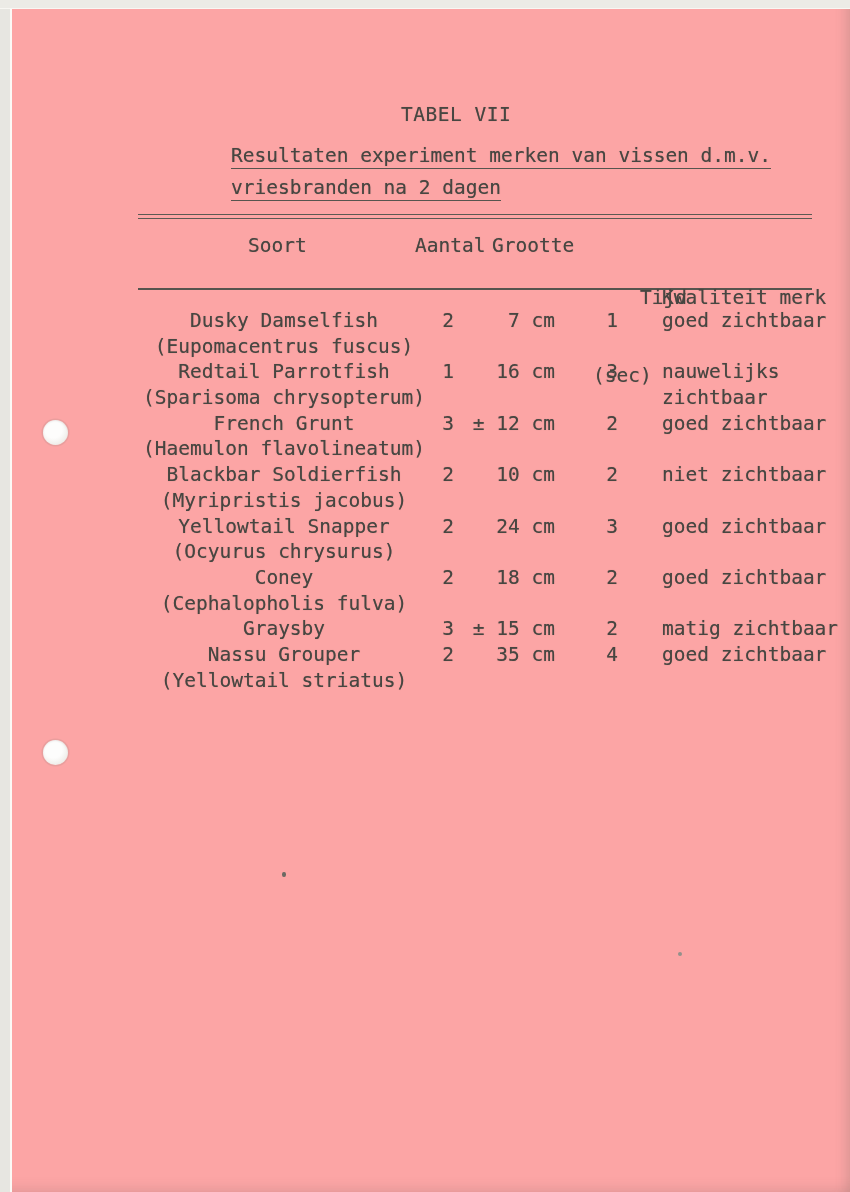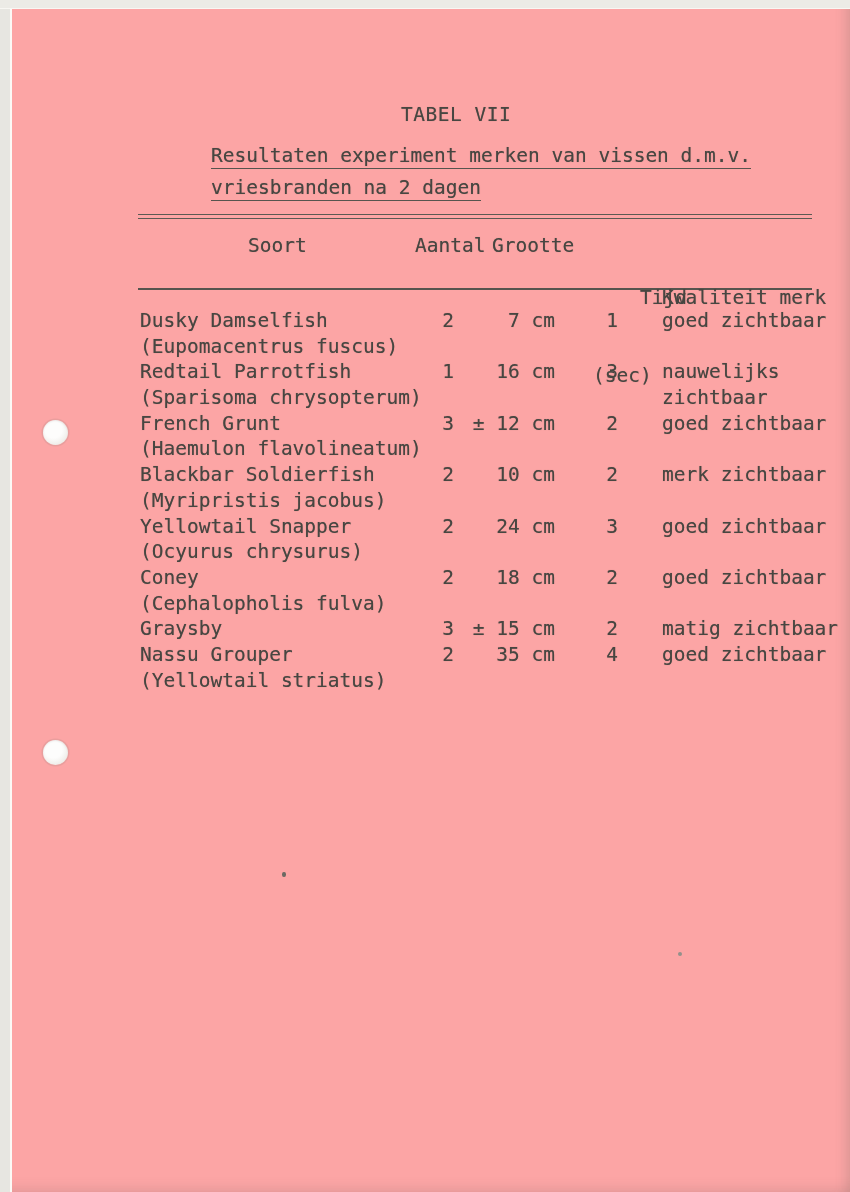--- a/index.html
+++ b/index.html
@@ -45,20 +45,21 @@
     letter-spacing: 0.5px;
   }
 
   .subtitle { position: absolute; left: 211px; top: 144px; }
   .sub-line { display: block; margin-bottom: 7px; }
   .sub-line > span {
     display: inline-block;
     line-height: 21px;
     padding-bottom: 2px;
     border-bottom: 1.7px solid #56544e;
+    margin-left: 20px;
   }
 
   .tbl { position: absolute; left: 138px; top: 214px; width: 674px; }
 
   .rule-top {
     height: 5px;
     border-top: 1.6px solid #5b5953;
     border-bottom: 1.6px solid #5b5953;
   }
   .rule-mid { height: 0; border-top: 2px solid #56544e; }
@@ -74,21 +75,21 @@
   .hcell span { display: block; }
 
   .tbody { padding-top: 18px; }
   .line {
     display: grid;
     grid-template-columns: 290px 40px 87px 100px 1fr;
     height: 25.7px;
     line-height: 25.7px;
     white-space: pre;
   }
-  .c1 { padding-left: 2px; }
+  .c1 { padding-left: 2px; text-align: center; }
   .c2 { text-align: center; }
   .c3 { text-align: right; }
   .c4 { text-align: center; padding-left: 14px; }
   .c5 { padding-left: 7px; }
 
   .speck { position: absolute; }
   .speck-1 { left: 282px; top: 872px; width: 4px; height: 5px; background: #6b6963; border-radius: 45%; }
   .speck-2 { left: 678px; top: 952px; width: 4px; height: 4px; background: #93918b; border-radius: 50%; }
 </style>
 </head>
@@ -172,21 +173,21 @@
           <span class="c5"></span>
         </div>
       </div>
 
       <div>
         <div class="line">
           <span class="c1">Blackbar Soldierfish</span>
           <span class="c2">2</span>
           <span class="c3">10 cm</span>
           <span class="c4">2</span>
-          <span class="c5">merk zichtbaar</span>
+          <span class="c5">niet zichtbaar</span>
         </div>
         <div class="line">
           <span class="c1">(Myripristis jacobus)</span>
           <span class="c2"></span><span class="c3"></span><span class="c4"></span>
           <span class="c5"></span>
         </div>
       </div>
 
       <div>
         <div class="line">

